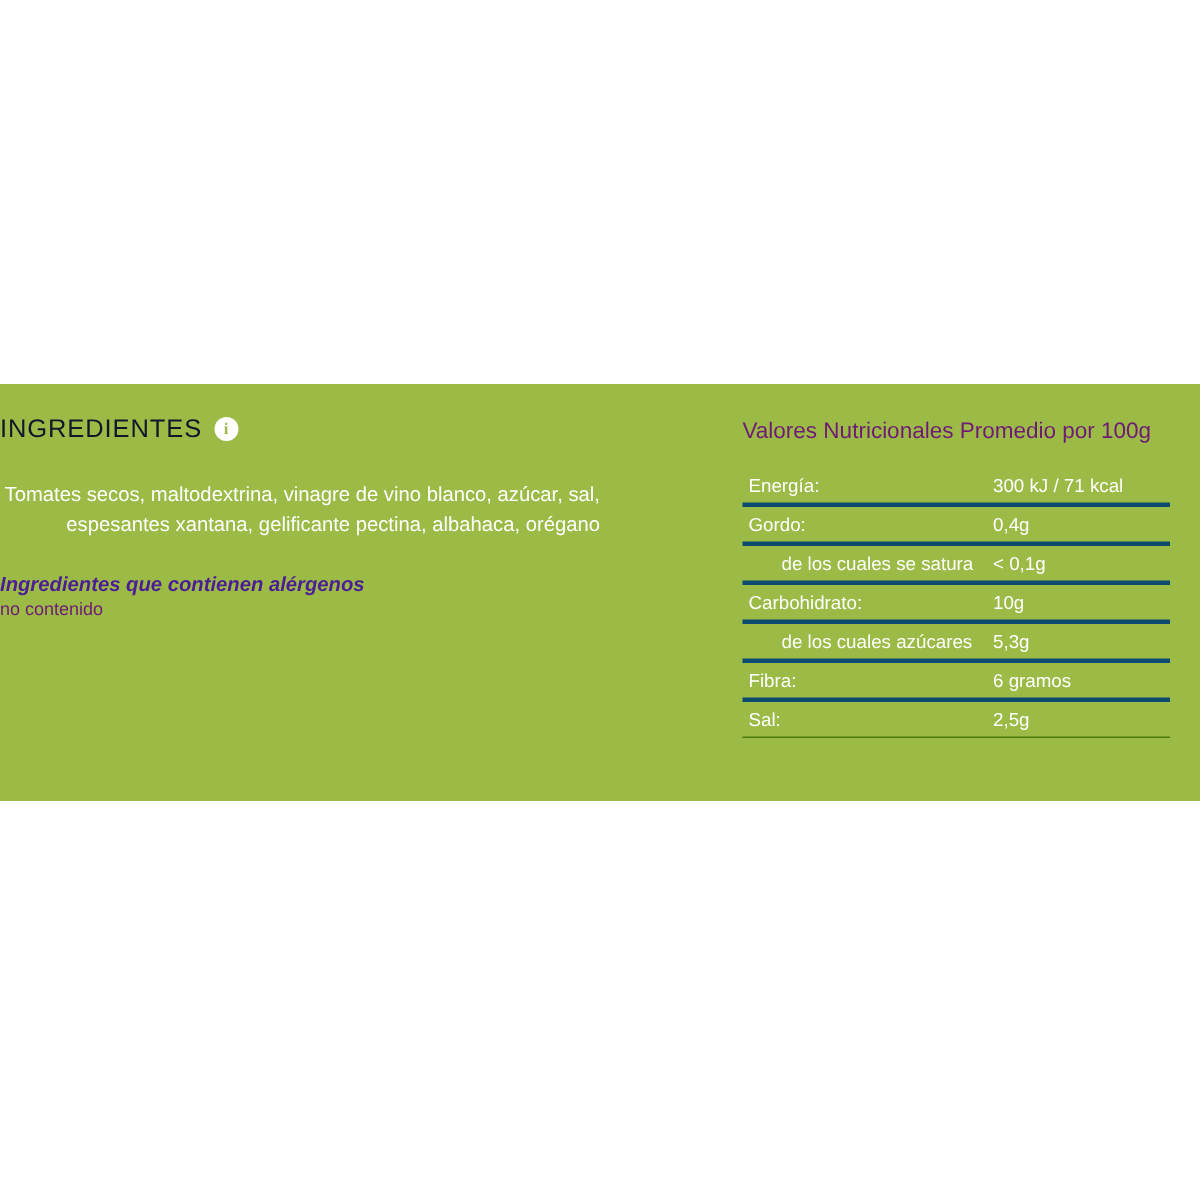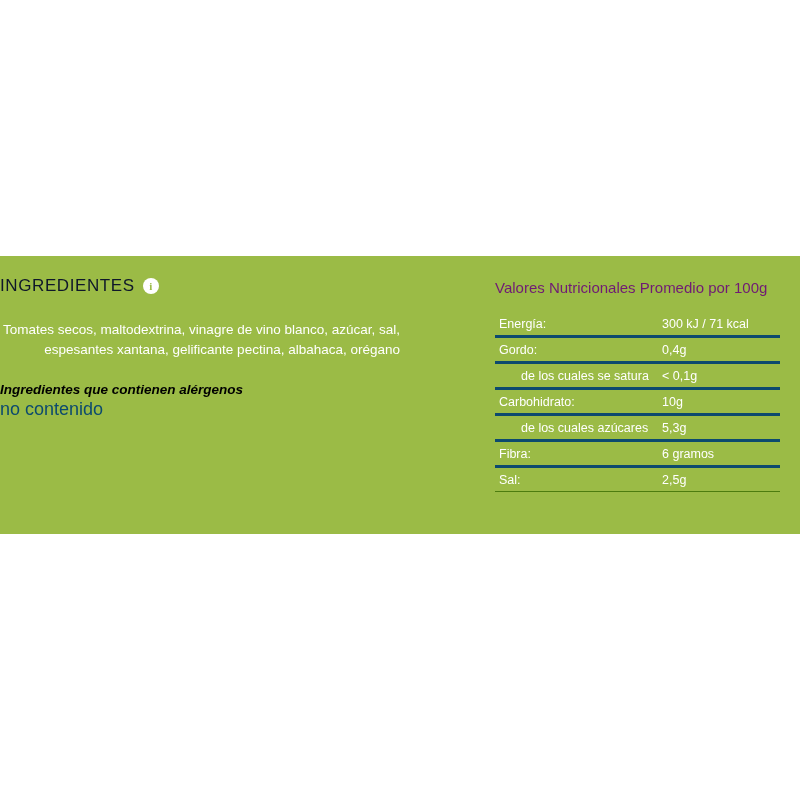--- a/index.html
+++ b/index.html
@@ -64,29 +64,29 @@
   }
   .ingredients-body {
     color: #ffffff;
     font-size: 13.5px;
     line-height: 20px;
     margin-top: 24px;
     max-width: 400px;
     text-align: right;
   }
   .allergen-title {
-    color: #000000;
+    color: #4c1d95;
     font-size: 13.5px;
     font-style: italic;
     font-weight: bold;
     margin-top: 22px;
   }
   .allergen-body {
-    color: #0c4a6e;
-    font-size: 18px;
+    color: #701a75;
+    font-size: 12px;
     margin-top: 2px;
   }
   .nutri-title {
     color: #701a75;
     font-size: 15px;
     line-height: 24px;
     max-width: 285px;
     margin: 4px 0 0 0;
     font-weight: 400;
   }

